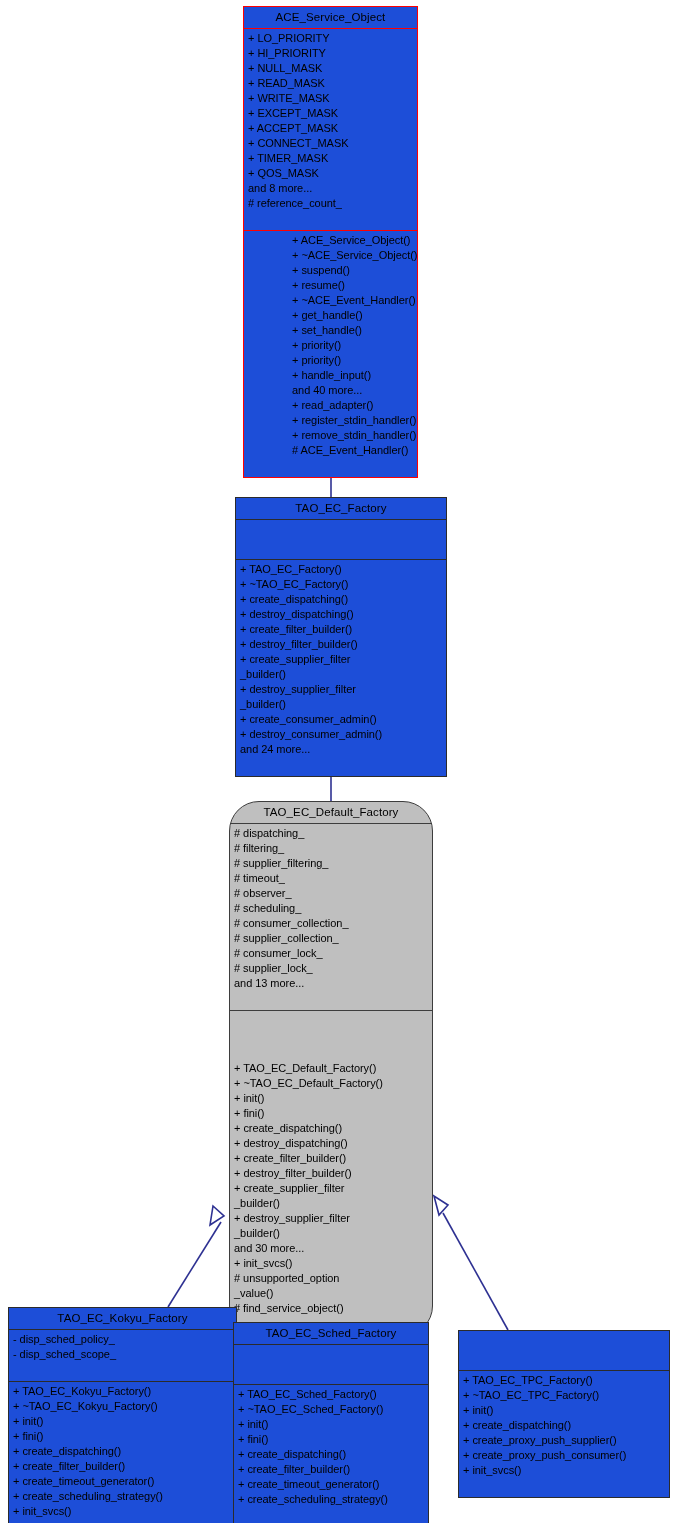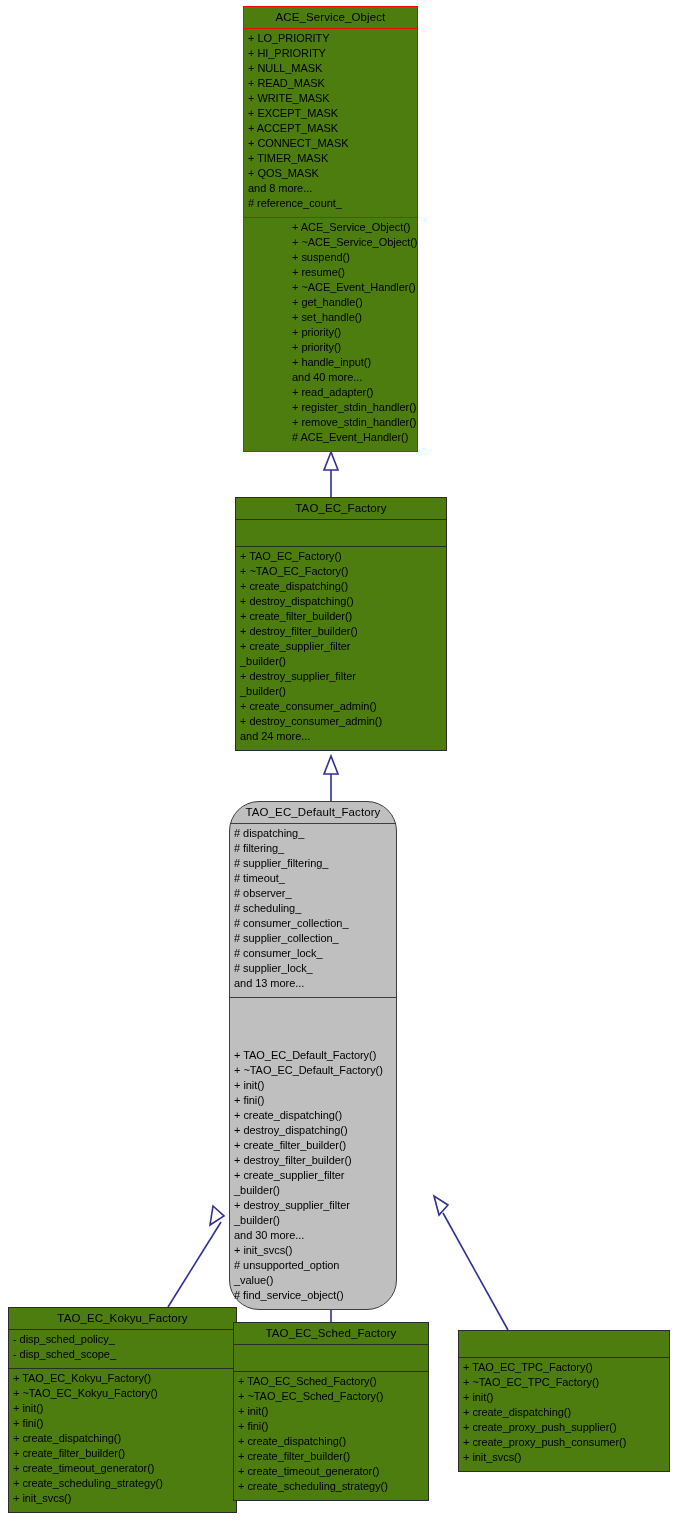--- a/index.html
+++ b/index.html
@@ -23,21 +23,21 @@
   .edges {
     position: absolute;
     left: 0; top: 0;
     width: 677px;
     height: 1523px;
     pointer-events: none;
   }
   .uml-class {
     position: absolute;
     box-sizing: border-box;
-    background: #4d7c0f;
+    background: #1d4ed8;
     border: 1px solid #2b2b2b;
     font-size: 11px;
     line-height: 15px;
     color: #000000;
   }
   .uml-class.highlight {
     background: #bfbfbf;
     border: 1px solid #3d3d3d;
   }
   .uml-class.root {
@@ -52,21 +52,21 @@
     white-space: nowrap;
     letter-spacing: 0.1px;
   }
   .uml-class.root > .cls-title {
     border-bottom: 1px solid #ff0000;
   }
   .uml-class.highlight > .cls-title {
     border-bottom: 1px solid #3d3d3d;
   }
   .cls-section {
-    padding: 2px 3px 6px 4px;
+    padding: 2px 3px 19px 4px;
     border-bottom: 1px solid #2b2b2b;
   }
   .cls-section:last-child {
     border-bottom: none;
   }
   .uml-class.root > .cls-section {
     border-bottom: 1px solid #ff0000;
   }
   .uml-class.root > .cls-section:last-child {
     border-bottom: none;
@@ -84,21 +84,21 @@
   }
   .member {
     white-space: nowrap;
     font-size: 11px;
     line-height: 15px;
     letter-spacing: -0.05px;
   }
   
   #box-ace-service-object { left: 243px; top: 6px;   width: 175px; }
   #box-tao-ec-factory     { left: 235px; top: 497px; width: 212px; }
-  #box-tao-ec-default     { left: 229px; top: 801px; width: 168px; border-radius: 30px; }
+  #box-tao-ec-default     { left: 229px; top: 801px; width: 204px; border-radius: 30px; }
   #box-tao-ec-kokyu       { left: 8px;   top: 1307px; width: 229px; }
   #box-tao-ec-sched       { left: 233px; top: 1322px; width: 196px; }
   #box-tao-ec-tpc         { left: 458px; top: 1330px; width: 212px; }
 </style>
 </head>
 <body>
 
 <div id="diagram">
 
   <svg class="edges" width="677" height="1523" viewBox="0 0 677 1523" xmlns="http://www.w3.org/2000/svg">

